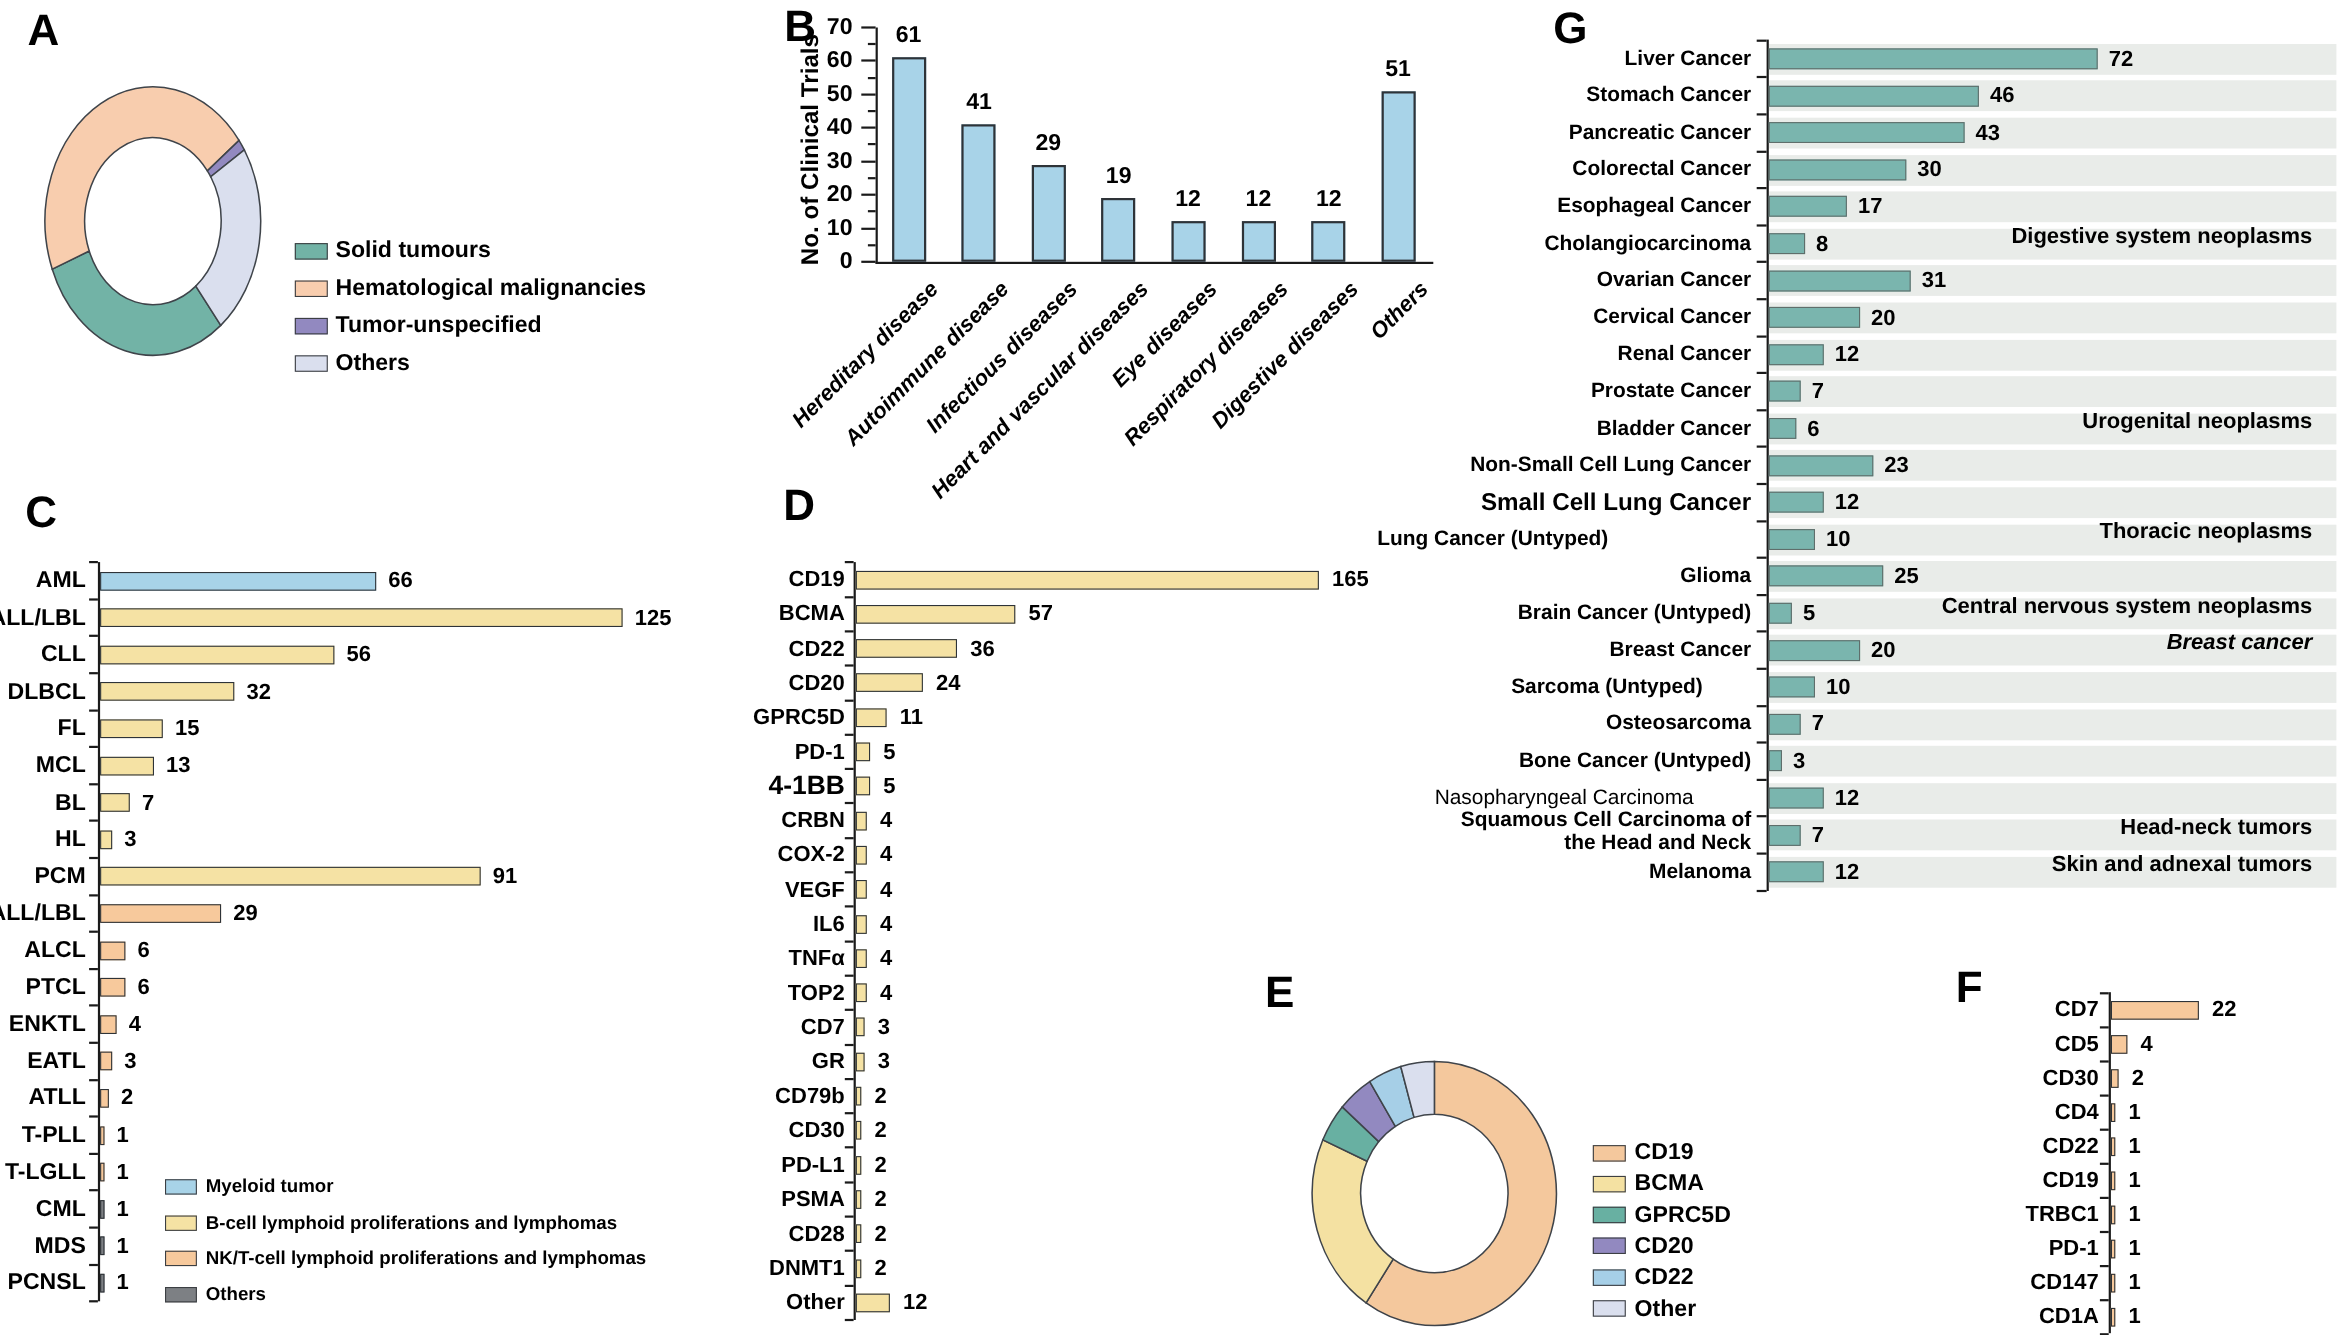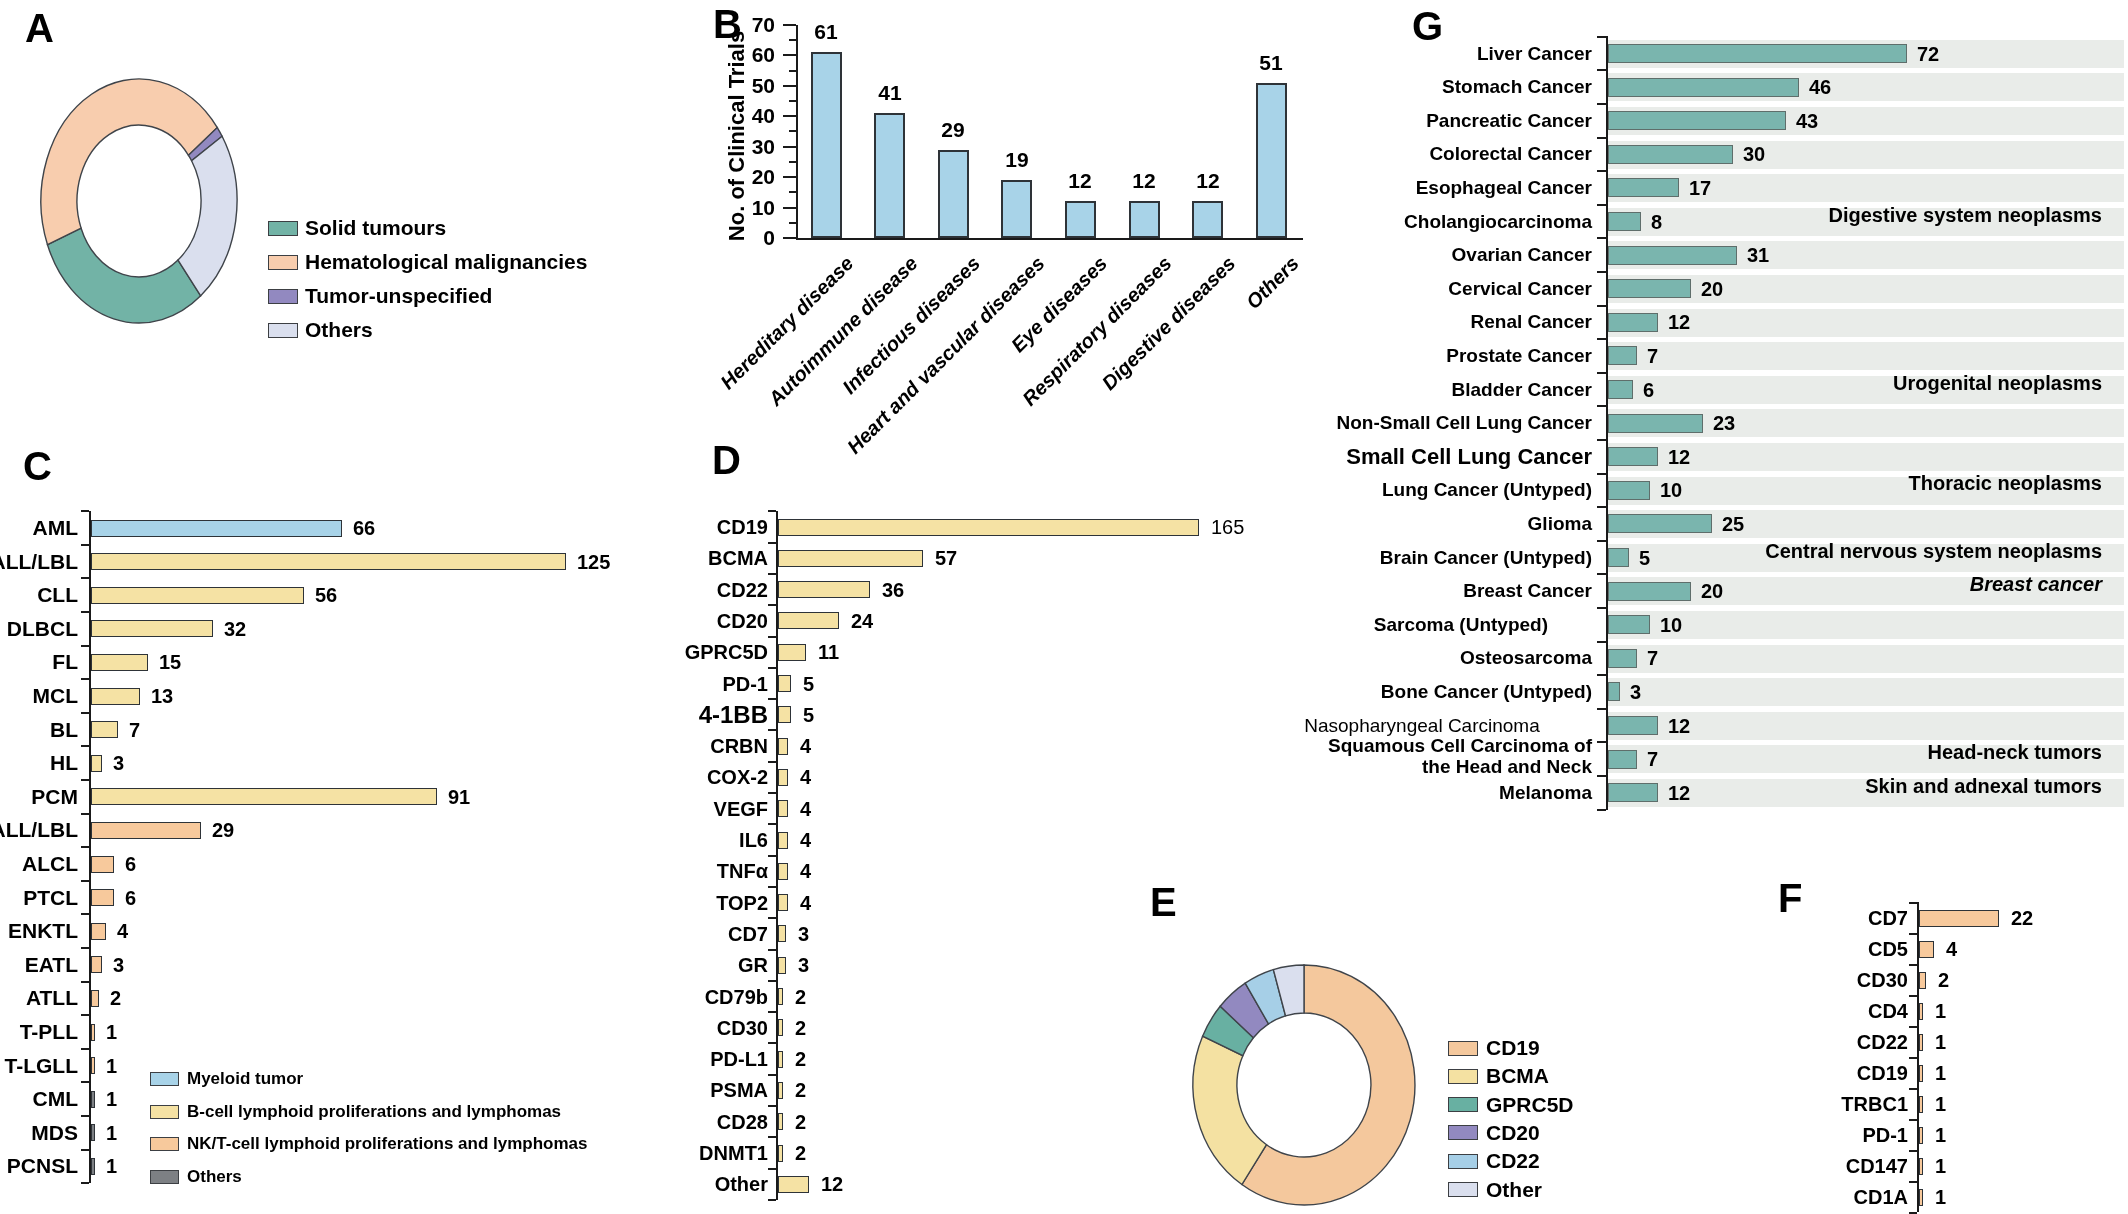--- a/index.html
+++ b/index.html
@@ -197,21 +197,21 @@
     <div class="abs" style="left: 768px; top: 980px; width: 8px; height: 2px; background: rgb(26, 26, 26);"></div>
     <div class="abs" style="left: 768px; top: 1011px; width: 8px; height: 2px; background: rgb(26, 26, 26);"></div>
     <div class="abs" style="left: 768px; top: 1042px; width: 8px; height: 2px; background: rgb(26, 26, 26);"></div>
     <div class="abs" style="left: 768px; top: 1074px; width: 8px; height: 2px; background: rgb(26, 26, 26);"></div>
     <div class="abs" style="left: 768px; top: 1105px; width: 8px; height: 2px; background: rgb(26, 26, 26);"></div>
     <div class="abs" style="left: 768px; top: 1136px; width: 8px; height: 2px; background: rgb(26, 26, 26);"></div>
     <div class="abs" style="left: 768px; top: 1168px; width: 8px; height: 2px; background: rgb(26, 26, 26);"></div>
     <div class="abs" style="left: 768px; top: 1199px; width: 8px; height: 2px; background: rgb(26, 26, 26);"></div>
     <div class="abs" style="left: 568px; top: 515px; width: 200px; text-align: right; font-weight: bold; font-size: 20px; line-height: 24px; white-space: pre-line;">CD19</div>
     <div class="abs" style="left: 778px; top: 519px; width: 421px; height: 17px; background: rgb(245, 226, 164); border: 1.5px solid rgb(46, 51, 56); box-sizing: border-box;"></div>
-    <div class="abs" style="left: 1211px; top: 515px; height: 24px; line-height: 24px; font-weight: normal; font-size: 20px;">165</div>
+    <div class="abs" style="left: 1211px; top: 515px; height: 24px; line-height: 24px; font-weight: bold; font-size: 20px;">165</div>
     <div class="abs" style="left: 568px; top: 546px; width: 200px; text-align: right; font-weight: bold; font-size: 20px; line-height: 24px; white-space: pre-line;">BCMA</div>
     <div class="abs" style="left: 778px; top: 550px; width: 145px; height: 17px; background: rgb(245, 226, 164); border: 1.5px solid rgb(46, 51, 56); box-sizing: border-box;"></div>
     <div class="abs" style="left: 935px; top: 546px; height: 24px; line-height: 24px; font-weight: bold; font-size: 20px;">57</div>
     <div class="abs" style="left: 568px; top: 578px; width: 200px; text-align: right; font-weight: bold; font-size: 20px; line-height: 24px; white-space: pre-line;">CD22</div>
     <div class="abs" style="left: 778px; top: 581px; width: 92px; height: 17px; background: rgb(245, 226, 164); border: 1.5px solid rgb(46, 51, 56); box-sizing: border-box;"></div>
     <div class="abs" style="left: 882px; top: 578px; height: 24px; line-height: 24px; font-weight: bold; font-size: 20px;">36</div>
     <div class="abs" style="left: 568px; top: 609px; width: 200px; text-align: right; font-weight: bold; font-size: 20px; line-height: 24px; white-space: pre-line;">CD20</div>
     <div class="abs" style="left: 778px; top: 612px; width: 61px; height: 17px; background: rgb(245, 226, 164); border: 1.5px solid rgb(46, 51, 56); box-sizing: border-box;"></div>
     <div class="abs" style="left: 851px; top: 609px; height: 24px; line-height: 24px; font-weight: bold; font-size: 20px;">24</div>
     <div class="abs" style="left: 568px; top: 640px; width: 200px; text-align: right; font-weight: bold; font-size: 20px; line-height: 24px; white-space: pre-line;">GPRC5D</div>
@@ -410,21 +410,21 @@
     <div class="abs" style="left: 1647px; top: 344px; height: 24px; line-height: 24px; font-weight: bold; font-size: 20px;">7</div>
     <div class="abs" style="left: 1252px; top: 378px; width: 340px; text-align: right; font-weight: bold; font-size: 19px; line-height: 24px; white-space: pre-line;">Bladder Cancer</div>
     <div class="abs" style="left: 1608px; top: 380px; width: 25px; height: 19px; background: rgb(122, 181, 174); border: 1.5px solid rgb(95, 110, 107); box-sizing: border-box;"></div>
     <div class="abs" style="left: 1643px; top: 378px; height: 24px; line-height: 24px; font-weight: bold; font-size: 20px;">6</div>
     <div class="abs" style="left: 1252px; top: 411px; width: 340px; text-align: right; font-weight: bold; font-size: 19px; line-height: 24px; white-space: pre-line;">Non-Small Cell Lung Cancer</div>
     <div class="abs" style="left: 1608px; top: 414px; width: 95px; height: 19px; background: rgb(122, 181, 174); border: 1.5px solid rgb(95, 110, 107); box-sizing: border-box;"></div>
     <div class="abs" style="left: 1713px; top: 411px; height: 24px; line-height: 24px; font-weight: bold; font-size: 20px;">23</div>
     <div class="abs" style="left: 1252px; top: 445px; width: 340px; text-align: right; font-weight: bold; font-size: 22px; line-height: 24px; white-space: pre-line;">Small Cell Lung Cancer</div>
     <div class="abs" style="left: 1608px; top: 447px; width: 50px; height: 19px; background: rgb(122, 181, 174); border: 1.5px solid rgb(95, 110, 107); box-sizing: border-box;"></div>
     <div class="abs" style="left: 1668px; top: 445px; height: 24px; line-height: 24px; font-weight: bold; font-size: 20px;">12</div>
-    <div class="abs" style="left: 1252px; top: 478px; width: 340px; text-align: right; font-weight: bold; font-size: 19px; line-height: 24px; white-space: pre-line;">Lung Cancer (Untyped)</div>
+    <div class="abs" style="left: 1252px; top: 478px; width: 340px; text-align: left; font-weight: bold; font-size: 19px; line-height: 24px; white-space: pre-line;">Lung Cancer (Untyped)</div>
     <div class="abs" style="left: 1608px; top: 481px; width: 42px; height: 19px; background: rgb(122, 181, 174); border: 1.5px solid rgb(95, 110, 107); box-sizing: border-box;"></div>
     <div class="abs" style="left: 1660px; top: 478px; height: 24px; line-height: 24px; font-weight: bold; font-size: 20px;">10</div>
     <div class="abs" style="left: 1252px; top: 512px; width: 340px; text-align: right; font-weight: bold; font-size: 19px; line-height: 24px; white-space: pre-line;">Glioma</div>
     <div class="abs" style="left: 1608px; top: 514px; width: 104px; height: 19px; background: rgb(122, 181, 174); border: 1.5px solid rgb(95, 110, 107); box-sizing: border-box;"></div>
     <div class="abs" style="left: 1722px; top: 512px; height: 24px; line-height: 24px; font-weight: bold; font-size: 20px;">25</div>
     <div class="abs" style="left: 1252px; top: 546px; width: 340px; text-align: right; font-weight: bold; font-size: 19px; line-height: 24px; white-space: pre-line;">Brain Cancer (Untyped)</div>
     <div class="abs" style="left: 1608px; top: 548px; width: 21px; height: 19px; background: rgb(122, 181, 174); border: 1.5px solid rgb(95, 110, 107); box-sizing: border-box;"></div>
     <div class="abs" style="left: 1639px; top: 546px; height: 24px; line-height: 24px; font-weight: bold; font-size: 20px;">5</div>
     <div class="abs" style="left: 1252px; top: 579px; width: 340px; text-align: right; font-weight: bold; font-size: 19px; line-height: 24px; white-space: pre-line;">Breast Cancer</div>
     <div class="abs" style="left: 1608px; top: 582px; width: 83px; height: 19px; background: rgb(122, 181, 174); border: 1.5px solid rgb(95, 110, 107); box-sizing: border-box;"></div>

